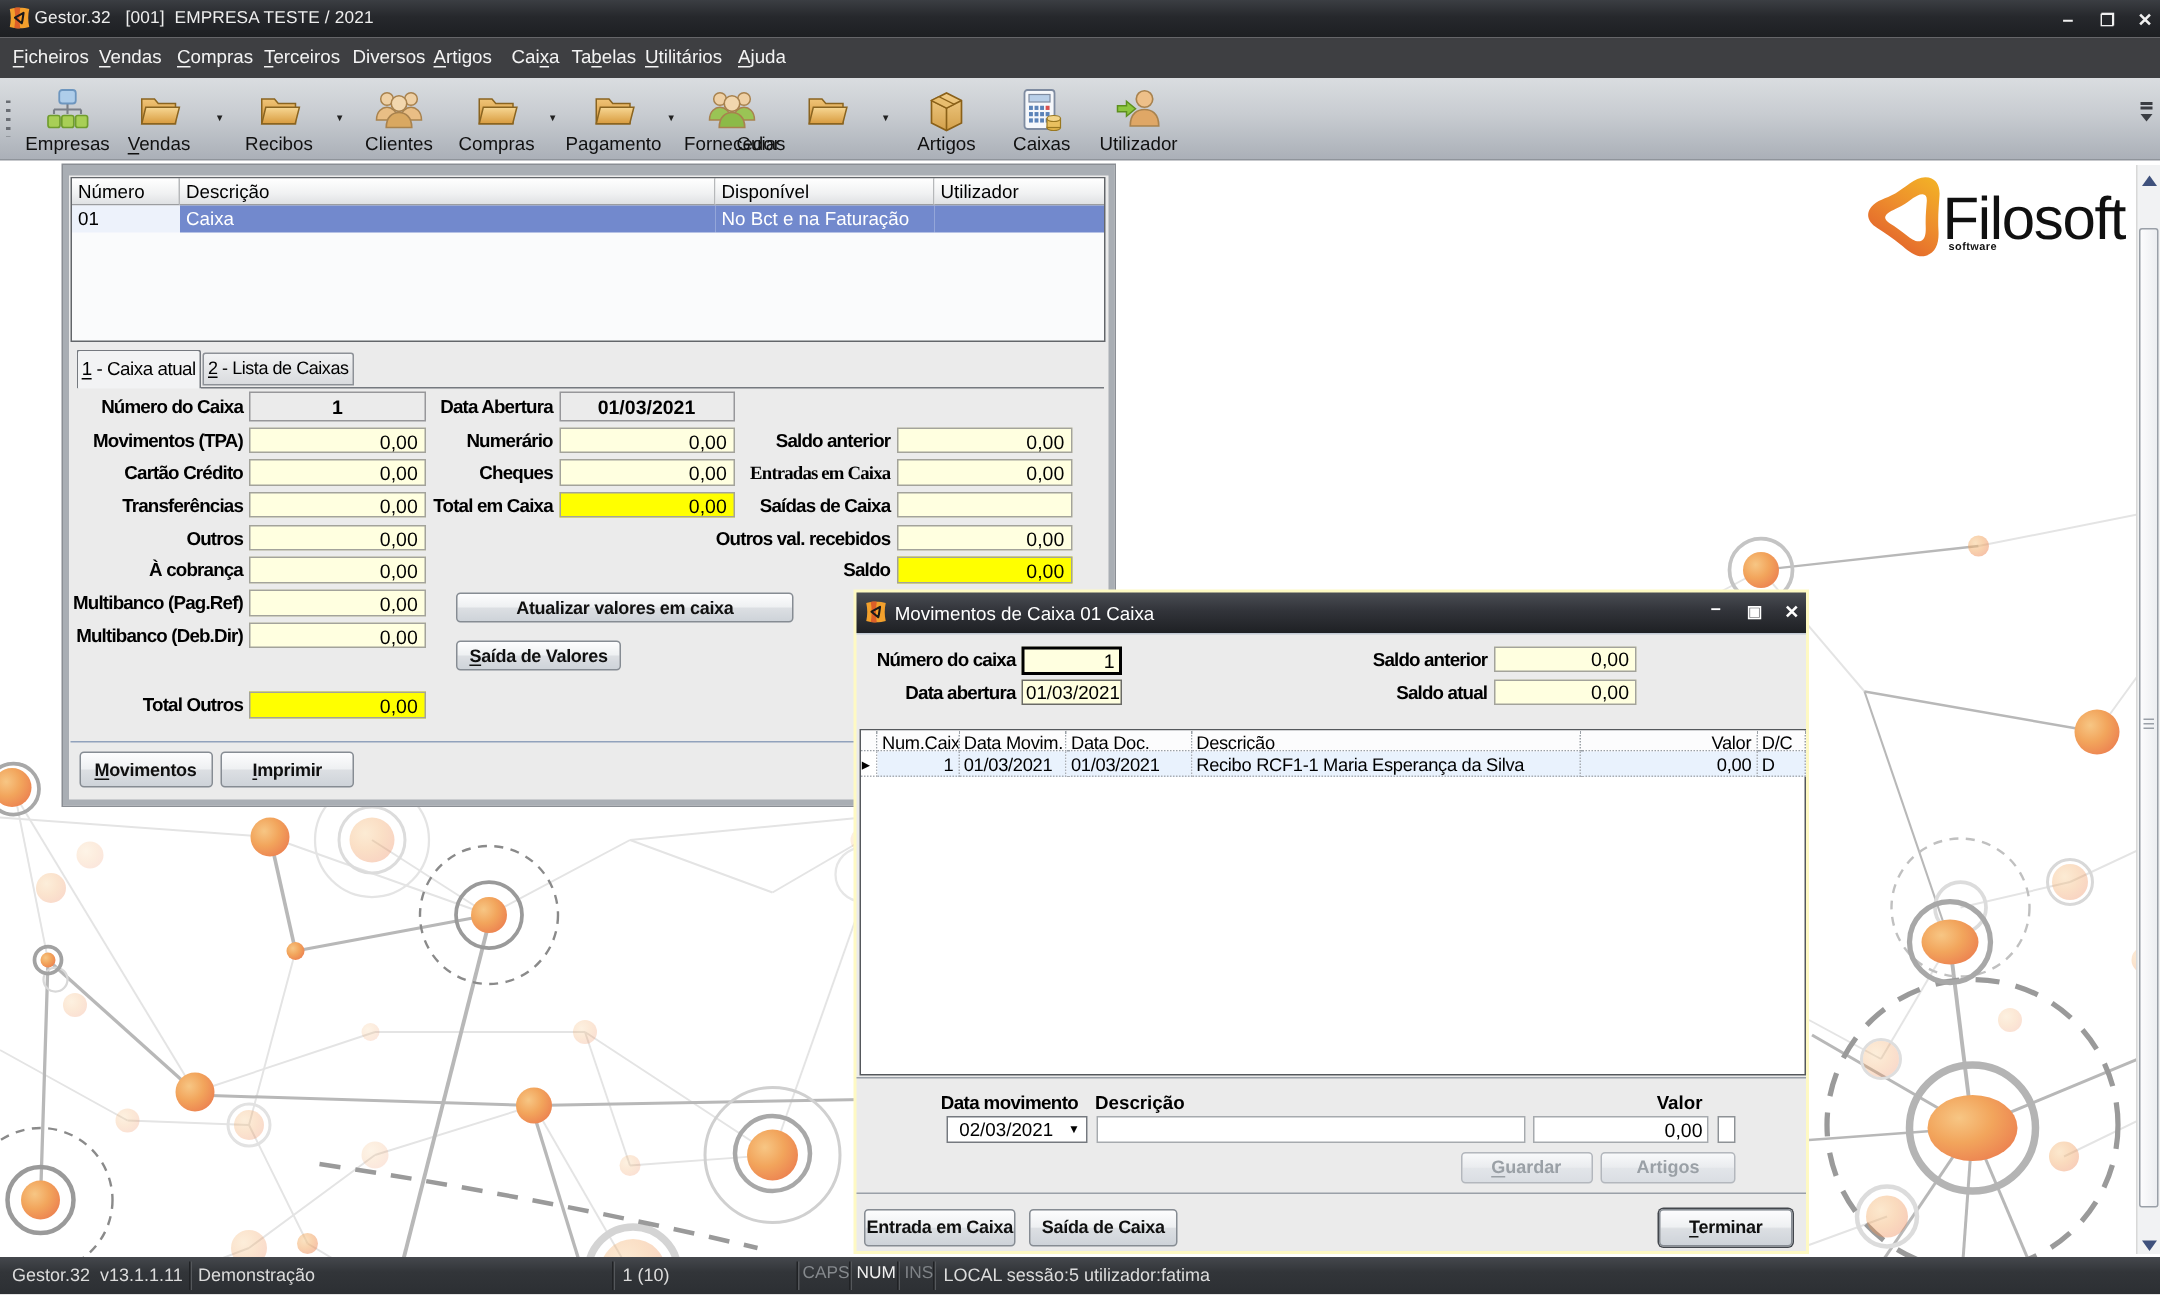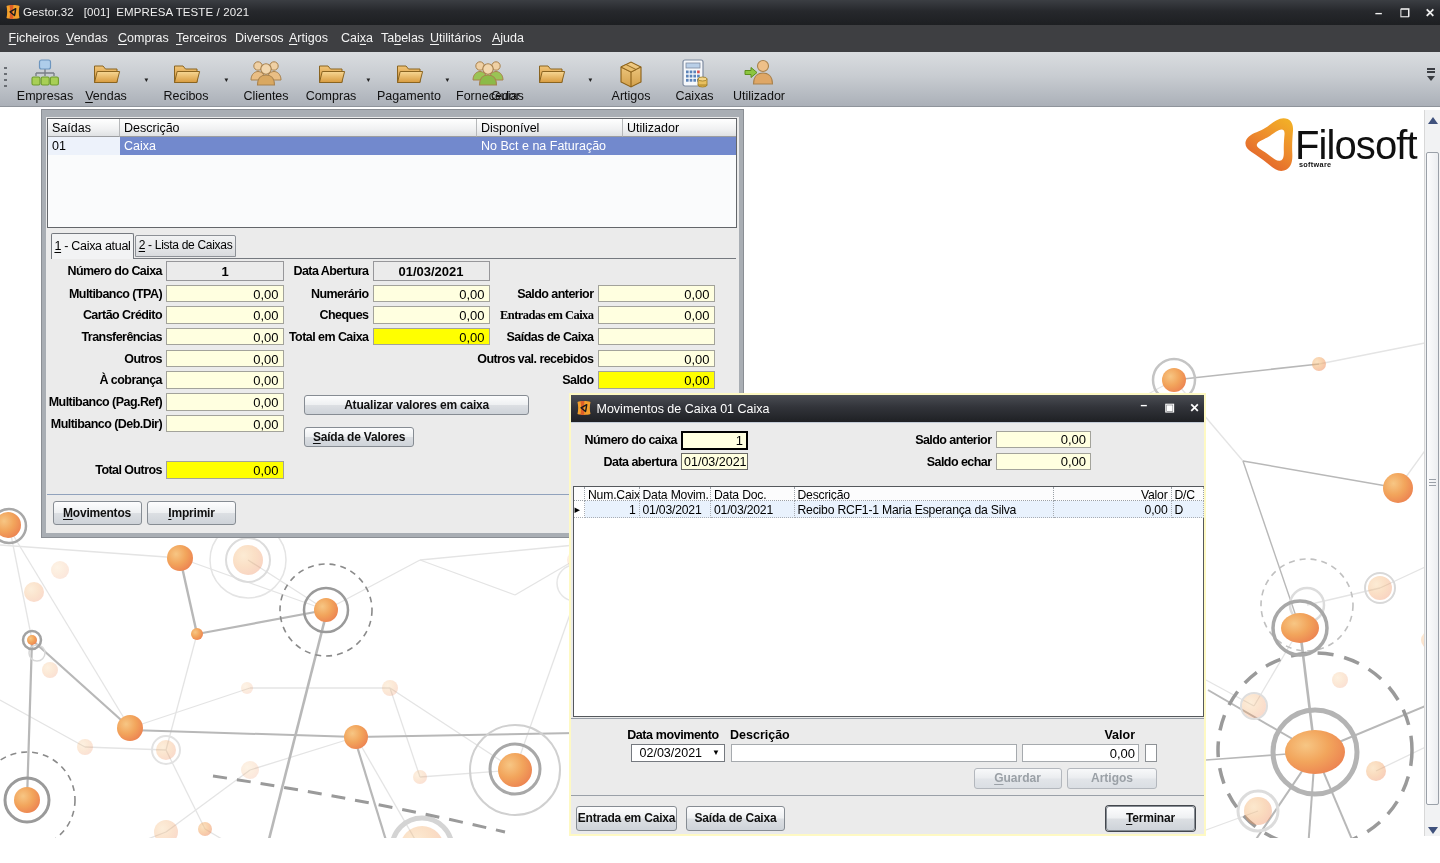--- a/index.html
+++ b/index.html
@@ -181,38 +181,38 @@
         <div class="abs" style="left:3px;top:7px;width:0;height:0;border-left:5px solid transparent;border-right:5px solid transparent;border-bottom:7px solid #3f517c;"></div>
         <div class="abs" style="left:1px;top:42px;width:13px;height:653px;background:linear-gradient(90deg,#fcfcfd,#eceef1);border:1px solid #9aa0a8;border-radius:2px;">
           <div class="abs" style="left:2px;top:326px;width:7px;height:1px;background:#9aa0a8;"></div>
           <div class="abs" style="left:2px;top:329px;width:7px;height:1px;background:#9aa0a8;"></div>
           <div class="abs" style="left:2px;top:332px;width:7px;height:1px;background:#9aa0a8;"></div>
         </div>
         <div class="abs" style="left:3px;top:717px;width:0;height:0;border-left:5px solid transparent;border-right:5px solid transparent;border-top:7px solid #3f517c;"></div>
       </div>
 <div class="abs" style="left:42px;top:3px;width:701px;height:427px;background:#ebebeb;border:4px solid #a9aeb4;border-top:7px solid #a9aeb4;box-shadow:0 0 0 1px #8a8e94;">
 <div class="abs" style="left:1px;top:1px;width:690px;height:110px;background:#fafbfc;border:1px solid #63666a;">
-<div class="abs" style="left:0px;top:0;width:72px;height:18px;background:linear-gradient(#ffffff,#f0f1f2 60%,#dfe1e3);border-right:1px solid #b6b8ba;border-bottom:1px solid #9b9da0;font-size:12.5px;padding:2px 0 0 4px;">Saídas</div>
+<div class="abs" style="left:0px;top:0;width:72px;height:18px;background:linear-gradient(#ffffff,#f0f1f2 60%,#dfe1e3);border-right:1px solid #b6b8ba;border-bottom:1px solid #9b9da0;font-size:12.5px;padding:2px 0 0 4px;">Número</div>
 <div class="abs" style="left:72px;top:0;width:357px;height:18px;background:linear-gradient(#ffffff,#f0f1f2 60%,#dfe1e3);border-right:1px solid #b6b8ba;border-bottom:1px solid #9b9da0;font-size:12.5px;padding:2px 0 0 4px;">Descrição</div>
 <div class="abs" style="left:429px;top:0;width:146px;height:18px;background:linear-gradient(#ffffff,#f0f1f2 60%,#dfe1e3);border-right:1px solid #b6b8ba;border-bottom:1px solid #9b9da0;font-size:12.5px;padding:2px 0 0 4px;">Disponível</div>
 <div class="abs" style="left:575px;top:0;width:113px;height:18px;background:linear-gradient(#ffffff,#f0f1f2 60%,#dfe1e3);border-bottom:1px solid #9b9da0;font-size:12.5px;padding:2px 0 0 4px;">Utilizador</div>
 <div class="abs" style="left:0px;top:18px;width:72px;height:18px;background:#edf2fb;color:#000;font-size:12.5px;padding:2px 0 0 4px;">01</div>
 <div class="abs" style="left:72px;top:18px;width:357px;height:18px;background:#7289cd;color:#fff;font-size:12.5px;padding:2px 0 0 4px;">Caixa</div>
 <div class="abs" style="left:429px;top:18px;width:146px;height:18px;background:#7289cd;color:#fff;font-size:12.5px;padding:2px 0 0 4px;">No Bct e na Faturação</div>
 <div class="abs" style="left:575px;top:18px;width:113px;height:18px;background:#7289cd;color:#fff;font-size:12.5px;padding:2px 0 0 4px;"></div>
 </div>
 <div class="abs" style="left:5px;top:115.5px;width:83px;height:26px;background:#f2f3f4;border:1px solid #75797f;border-bottom:none;border-radius:2px 2px 0 0;padding-top:5px;text-align:center;font-size:12.5px;letter-spacing:-0.3px;z-index:3;"><u>1</u> - Caixa atual</div>
 <div class="abs" style="left:89px;top:118px;width:101px;height:21.5px;background:linear-gradient(#f2f3f4,#d9dbde);border:1px solid #8d9197;border-radius:2px 2px 0 0;padding-top:2px;text-align:center;font-size:12px;letter-spacing:-0.3px;white-space:nowrap;overflow:hidden;z-index:2;"><u>2</u> - Lista de Caixas</div>
 <div class="abs" style="left:88px;top:140.5px;width:602px;height:1px;background:#75797f;z-index:1;"></div>
 <div class="abs fld" style="left:120px;top:143.5px;width:118px;height:20.5px;background:#ebebeb;border:1px solid #97979a;font-weight:700;text-align:center;padding:2px 0 0 0;">1</div>
 <div class="abs lbl" style="left:-34px;top:147px;width:150px;">Número do Caixa</div>
 <div class="abs fld" style="left:326.5px;top:143.5px;width:117px;height:20.5px;background:#ebebeb;border:1px solid #97979a;font-weight:700;text-align:center;padding:2px 0 0 0;">01/03/2021</div>
 <div class="abs lbl" style="left:212.5px;top:147px;width:110px;">Data Abertura</div>
 <div class="abs fld" style="left:120px;top:167.5px;width:117.5px;height:17.5px;">0,00</div>
-<div class="abs lbl" style="left:-34px;top:169.5px;width:150px;">Multibanco (TPA)</div>
+<div class="abs lbl" style="left:-34px;top:169.5px;width:150px;">Movimentos (TPA)</div>
 <div class="abs fld" style="left:120px;top:189.2px;width:117.5px;height:17.5px;">0,00</div>
 <div class="abs lbl" style="left:-34px;top:191.2px;width:150px;">Cartão Crédito</div>
 <div class="abs fld" style="left:120px;top:210.89999999999998px;width:117.5px;height:17.5px;">0,00</div>
 <div class="abs lbl" style="left:-34px;top:212.89999999999998px;width:150px;">Transferências</div>
 <div class="abs fld" style="left:120px;top:232.60000000000002px;width:117.5px;height:17.5px;">0,00</div>
 <div class="abs lbl" style="left:-34px;top:234.60000000000002px;width:150px;">Outros</div>
 <div class="abs fld" style="left:120px;top:254.3px;width:117.5px;height:17.5px;">0,00</div>
 <div class="abs lbl" style="left:-34px;top:256.3px;width:150px;">À cobrança</div>
 <div class="abs fld" style="left:120px;top:276.0px;width:117.5px;height:17.5px;">0,00</div>
 <div class="abs lbl" style="left:-34px;top:278.0px;width:150px;">Multibanco (Pag.Ref)</div>
@@ -255,21 +255,21 @@
           <div class="abs" style="left:619px;top:6px;font-weight:700;font-size:12px;">✕</div>
         </div>
 <div class="abs" style="left:2px;top:29px;width:633.5px;height:412.5px;background:#ebebeb;border-top:1px solid #c3cbd6;">
 <div class="abs" style="left:110.5px;top:8.5px;width:67px;height:18.5px;background:#ffffe0;border:2px solid #000;font-size:13px;text-align:right;padding:0 3px 0 0;">1</div>
 <div class="abs lbl" style="left:-13.5px;top:10.5px;width:120px;height:16px;">Número do caixa</div>
 <div class="abs" style="left:110.5px;top:30.5px;width:67px;height:17px;background:#ffffe0;border:1px solid #6a6a66;font-size:12.5px;padding:1px 0 0 2px;">01/03/2021</div>
 <div class="abs lbl" style="left:-3.5px;top:32.5px;width:110px;height:16px;">Data abertura</div>
 <div class="abs" style="left:425.5px;top:8.5px;width:95px;height:16.5px;background:#ffffe0;border:1px solid #a3a39b;font-size:13px;text-align:right;padding:0 4px 0 0;">0,00</div>
 <div class="abs lbl" style="left:301.0px;top:10.5px;width:120px;height:16px;">Saldo anterior</div>
 <div class="abs" style="left:425.5px;top:30.5px;width:95px;height:16.5px;background:#ffffe0;border:1px solid #a3a39b;font-size:13px;text-align:right;padding:0 4px 0 0;">0,00</div>
-<div class="abs lbl" style="left:301.0px;top:32.5px;width:120px;height:16px;">Saldo echar</div>
+<div class="abs lbl" style="left:301.0px;top:32.5px;width:120px;height:16px;">Saldo atual</div>
 <div class="abs" style="left:2.5px;top:63.5px;width:630.5px;height:230.5px;background:#fff;border:1px solid #55585c;"></div>
 <div class="abs gh" style="left:3.0px;top:64.5px;width:11.5px;height:13.5px;border-bottom:1px dotted #9aa0a6;"></div>
 <div class="abs gh" style="left:14.5px;top:64.5px;width:54.5px;height:13.5px;border-bottom:1px dotted #9aa0a6;">Num.Caixa</div>
 <div class="abs gh" style="left:69.0px;top:64.5px;width:71.5px;height:13.5px;border-bottom:1px dotted #9aa0a6;">Data Movim.</div>
 <div class="abs gh" style="left:140.5px;top:64.5px;width:83.5px;height:13.5px;border-bottom:1px dotted #9aa0a6;">Data Doc.</div>
 <div class="abs gh" style="left:224.0px;top:64.5px;width:259.5px;height:13.5px;border-bottom:1px dotted #9aa0a6;">Descrição</div>
 <div class="abs gh" style="left:483.5px;top:64.5px;width:117.5px;height:13.5px;text-align:right;padding-right:3px;border-bottom:1px dotted #9aa0a6;">Valor</div>
 <div class="abs gh" style="left:601.0px;top:64.5px;width:32px;height:13.5px;border-bottom:1px dotted #9aa0a6;">D/C</div>
 <div class="abs gr" style="left:3.0px;top:78px;width:11.5px;height:17.5px;background:#fff;padding-left:1px;font-size:11px;border-bottom:1px dotted #a9adb3;">▸</div>
 <div class="abs gr" style="left:14.5px;top:78px;width:54.5px;height:17.5px;text-align:right;padding-right:3px;border-bottom:1px dotted #a9adb3;">1</div>
@@ -467,12 +467,27 @@
 <path d="M11.5 26 C11.5 17.5 16.5 15 21 15 C25.5 15 30.5 17.5 30.5 26 Z" fill="#dfa766" stroke="#a8824e" stroke-width="1.1"></path>
 <path d="M3 12.5 L9 12.5 L9 9.5 L15 14.5 L9 19.5 L9 16.5 L3 16.5 Z" fill="#8cc63f" stroke="#5d8f1e" stroke-width="1"></path>
 </svg></div>
       <div class="abs" style="left:699px;bottom:3px;width:120px;text-align:center;font-size:12.5px;color:#101010;">Utilizador</div>
       <div class="abs" style="left:1427px;top:16px;width:9px;height:20px;">
         <div style="position:absolute;left:0;top:0;width:8px;height:1.5px;background:#3a3d42"></div>
         <div style="position:absolute;left:0;top:3px;width:8px;height:1.5px;background:#3a3d42"></div>
         <div style="position:absolute;left:0;top:8px;width:0;height:0;border-left:4px solid transparent;border-right:4px solid transparent;border-top:5px solid #3a3d42;"></div>
       </div>
     </div>
+<div id="statusbar" class="abs">
+      <div class="abs st" style="left:8px;top:5px;">Gestor.32&nbsp; v13.1.1.11</div>
+      <div class="abs stsep" style="left:126px;"></div>
+      <div class="abs st" style="left:132px;top:5px;">Demonstração</div>
+      <div class="abs stsep" style="left:408px;"></div>
+      <div class="abs st" style="left:415px;top:5px;">1 (10)</div>
+      <div class="abs stsep" style="left:531px;"></div>
+      <div class="abs st" style="left:535px;top:5px;color:#85898d;font-size:11.5px;">CAPS</div>
+      <div class="abs stsep" style="left:566px;"></div>
+      <div class="abs st" style="left:571px;top:5px;color:#f0f0f0;font-size:11.5px;">NUM</div>
+      <div class="abs stsep" style="left:598px;"></div>
+      <div class="abs st" style="left:603px;top:5px;color:#7e8286;font-size:11.5px;">INS</div>
+      <div class="abs stsep" style="left:622px;"></div>
+      <div class="abs st" style="left:629px;top:5px;">LOCAL sessão:5 utilizador:fatima</div>
+    </div>
 </div>
 </body></html>

